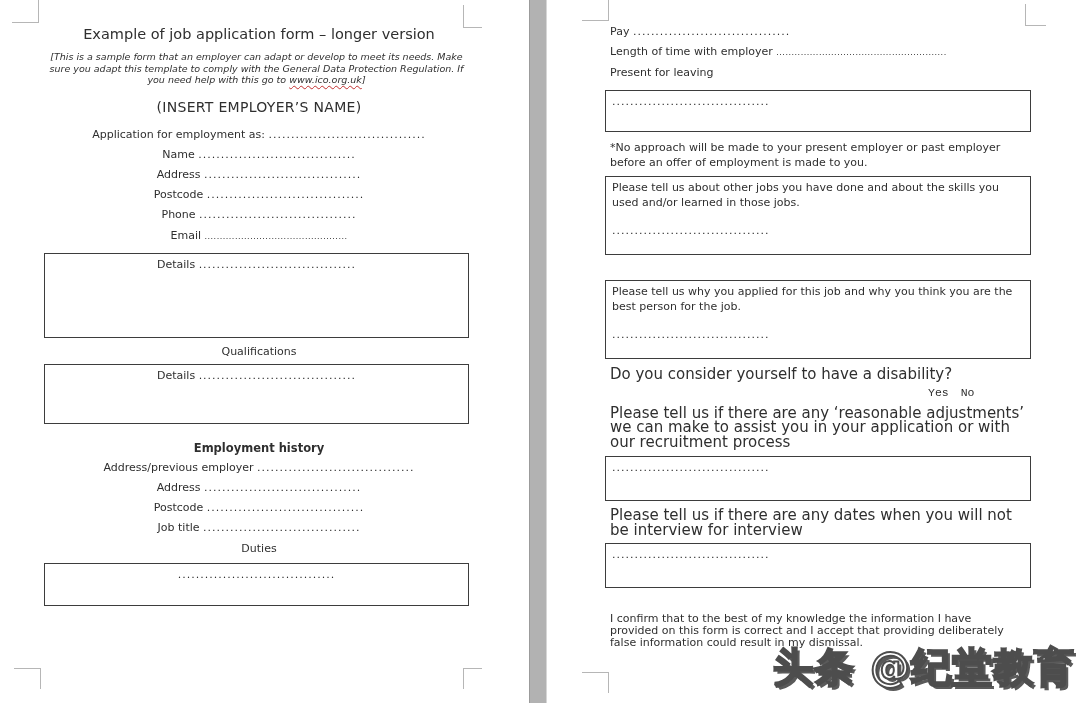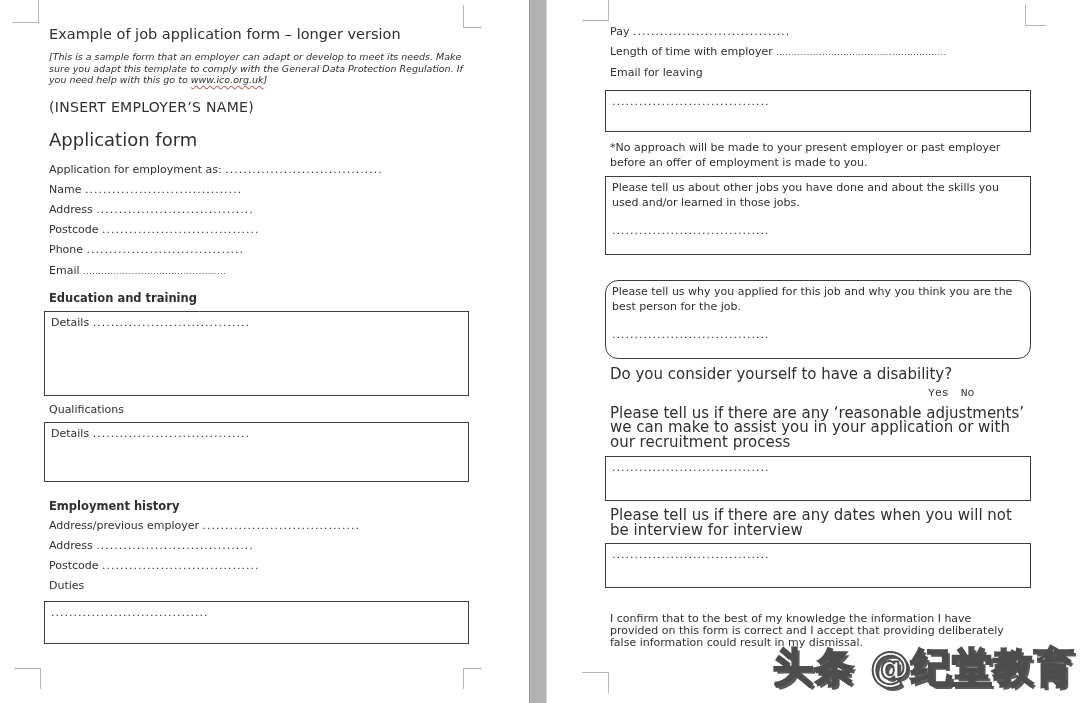--- a/index.html
+++ b/index.html
@@ -9,42 +9,42 @@
     font-family:"DejaVu Sans", sans-serif;
   }
   .page-gap{position:absolute;left:529px;top:0;width:16px;height:703px;
     background:#b2b2b2;border-left:1px solid #9b9b9b;border-right:1px solid #d6d6d6;}
   .crop{position:absolute;border-color:#b6b6b6;border-style:solid;border-width:0;}
   .crop.tl{border-right-width:1px;border-bottom-width:1px;}
   .crop.tr{border-left-width:1px;border-bottom-width:1px;}
   .crop.bl{border-right-width:1px;border-top-width:1px;}
   .crop.br{border-left-width:1px;border-top-width:1px;}
   .page-content{position:absolute;top:0;}
-  #page1-content{left:44px;width:425px;}
+  #page1-content{left:44px;width:425px;text-align:center;}
   #page2-content{left:605px;width:426px;}
   .title{font-size:14.5px;margin:26px 0 0 5px;}
   .note{font-size:9.5px;font-style:italic;line-height:11.5px;margin:9px 0 0 5px;width:415px;}
   .ico-link{text-decoration:underline wavy #c23030;text-underline-offset:2px;color:#2f2f2f;}
   .employer{font-size:14px;margin:13px 0 0 5px;letter-spacing:0.3px;}
   .heading{font-size:18px;margin:14px 0 0 5px;font-weight:normal;}
   .fields{margin-top:10px;}
   .line{font-size:11px;line-height:20.2px;margin-left:5px;white-space:nowrap;}
   .dots{letter-spacing:1px;}
   .dots-fine{font-size:8px;letter-spacing:0.5px;}
   .sec{font-size:11.5px;font-weight:bold;margin:9px 0 0 5px;}
   .label-line{font-size:11px;margin:7px 0 0 5px;}
   .box{border:1.5px solid #3d3d3d;font-size:11px;line-height:15px;padding:3px 6px;background:#fff;}
   #box-education{height:77px;margin-top:6px;}
   #box-qual{height:52px;margin-top:6px;}
   #box-duties{height:35px;margin-top:4px;}
   .p2-first{margin-top:22px;}
   #box-reason{height:34px;margin-top:6px;}
   .italic-note{font-size:11px;line-height:15px;margin:8px 0 0 5px;}
   #box-other{height:71px;margin-top:6px;}
-  #box-why{height:71px;margin-top:25px;border-radius:13px;}
+  #box-why{height:71px;margin-top:25px;}
   .box .dots-para{margin-top:13px;}
   .q-line{font-size:15px;line-height:15px;margin:8px 0 0 5px;}
   .yesno{font-size:11.5px;margin:4px 0 0 323px;word-spacing:5px;font-family:Liberation Mono, monospace;}
   .wrap-text{font-size:15px;line-height:14.5px;margin:7px 0 0 5px;}
   #box-adj{height:37px;margin-top:7px;}
   .dates-text{margin-top:7px;}
   #box-dates{height:37px;margin-top:6px;}
   .confirm{font-size:11px;line-height:12px;margin:25px 0 0 5px;width:412px;}
   .watermark{
     position:absolute;top:640px;right:5px;font-size:40px;font-weight:bold;
@@ -64,51 +64,50 @@
 <div class="crop tl" style="left:582px;top:0;width:26px;height:20px;"></div>
 <div class="crop tr" style="left:1025px;top:4px;width:20px;height:21px;"></div>
 <div class="crop bl" style="left:582px;top:672px;width:26px;height:20px;"></div>
 
 <div class="page-content" id="page1-content">
   <div class="title">Example of job application form – longer version</div>
 
   <div class="note"><span>[This is a sample form that an employer can adapt or develop to meet its needs. Make sure you adapt this template to comply with the General Data Protection Regulation. If you need help with this go to </span><span class="ico-link">www.ico.org.uk</span><span>]</span></div>
 
   <div class="employer">(INSERT EMPLOYER’S NAME)</div>
-  <div class="heading">Application form</div>
 
   <div class="fields">
     <div class="line"><span>Application for employment as: </span><span class="dots">...................................</span></div>
     <div class="line"><span>Name </span><span class="dots">...................................</span></div>
     <div class="line"><span>Address </span><span class="dots">...................................</span></div>
     <div class="line"><span>Postcode </span><span class="dots">...................................</span></div>
     <div class="line"><span>Phone </span><span class="dots">...................................</span></div>
     <div class="line"><span>Email </span><span class="dots-fine">...............................................</span></div>
   </div>
 
-  <div class="sec">Education and training</div>
   <div class="box" id="box-education"><span>Details </span><span class="dots">...................................</span></div>
 
   <div class="label-line">Qualifications</div>
   <div class="box" id="box-qual"><span>Details </span><span class="dots">...................................</span></div>
 
   <div class="sec" style="margin-top:17px;">Employment history</div>
   <div class="fields" style="margin-top:3px;">
     <div class="line"><span>Address/previous employer </span><span class="dots">...................................</span></div>
     <div class="line"><span>Address </span><span class="dots">...................................</span></div>
     <div class="line"><span>Postcode </span><span class="dots">...................................</span></div>
+    <div class="line"><span>Job title </span><span class="dots">...................................</span></div>
     <div class="line">Duties</div>
   </div>
   <div class="box" id="box-duties"><span class="dots">...................................</span></div>
 </div>
 
 <div class="page-content" id="page2-content">
   <div class="line p2-first"><span>Pay </span><span class="dots">...................................</span></div>
   <div class="line"><span>Length of time with employer </span><span class="dots-fine">........................................................</span></div>
-  <div class="line">Email for leaving</div>
+  <div class="line">Present for leaving</div>
   <div class="box" id="box-reason"><span class="dots">...................................</span></div>
 
   <div class="italic-note">*No approach will be made to your present employer or past employer before an offer of employment is made to you.</div>
 
   <div class="box" id="box-other">
     <div>Please tell us about other jobs you have done and about the skills you used and/or learned in those jobs.</div>
     <div class="dots-para"><span class="dots">...................................</span></div>
   </div>
 
   <div class="box" id="box-why">

